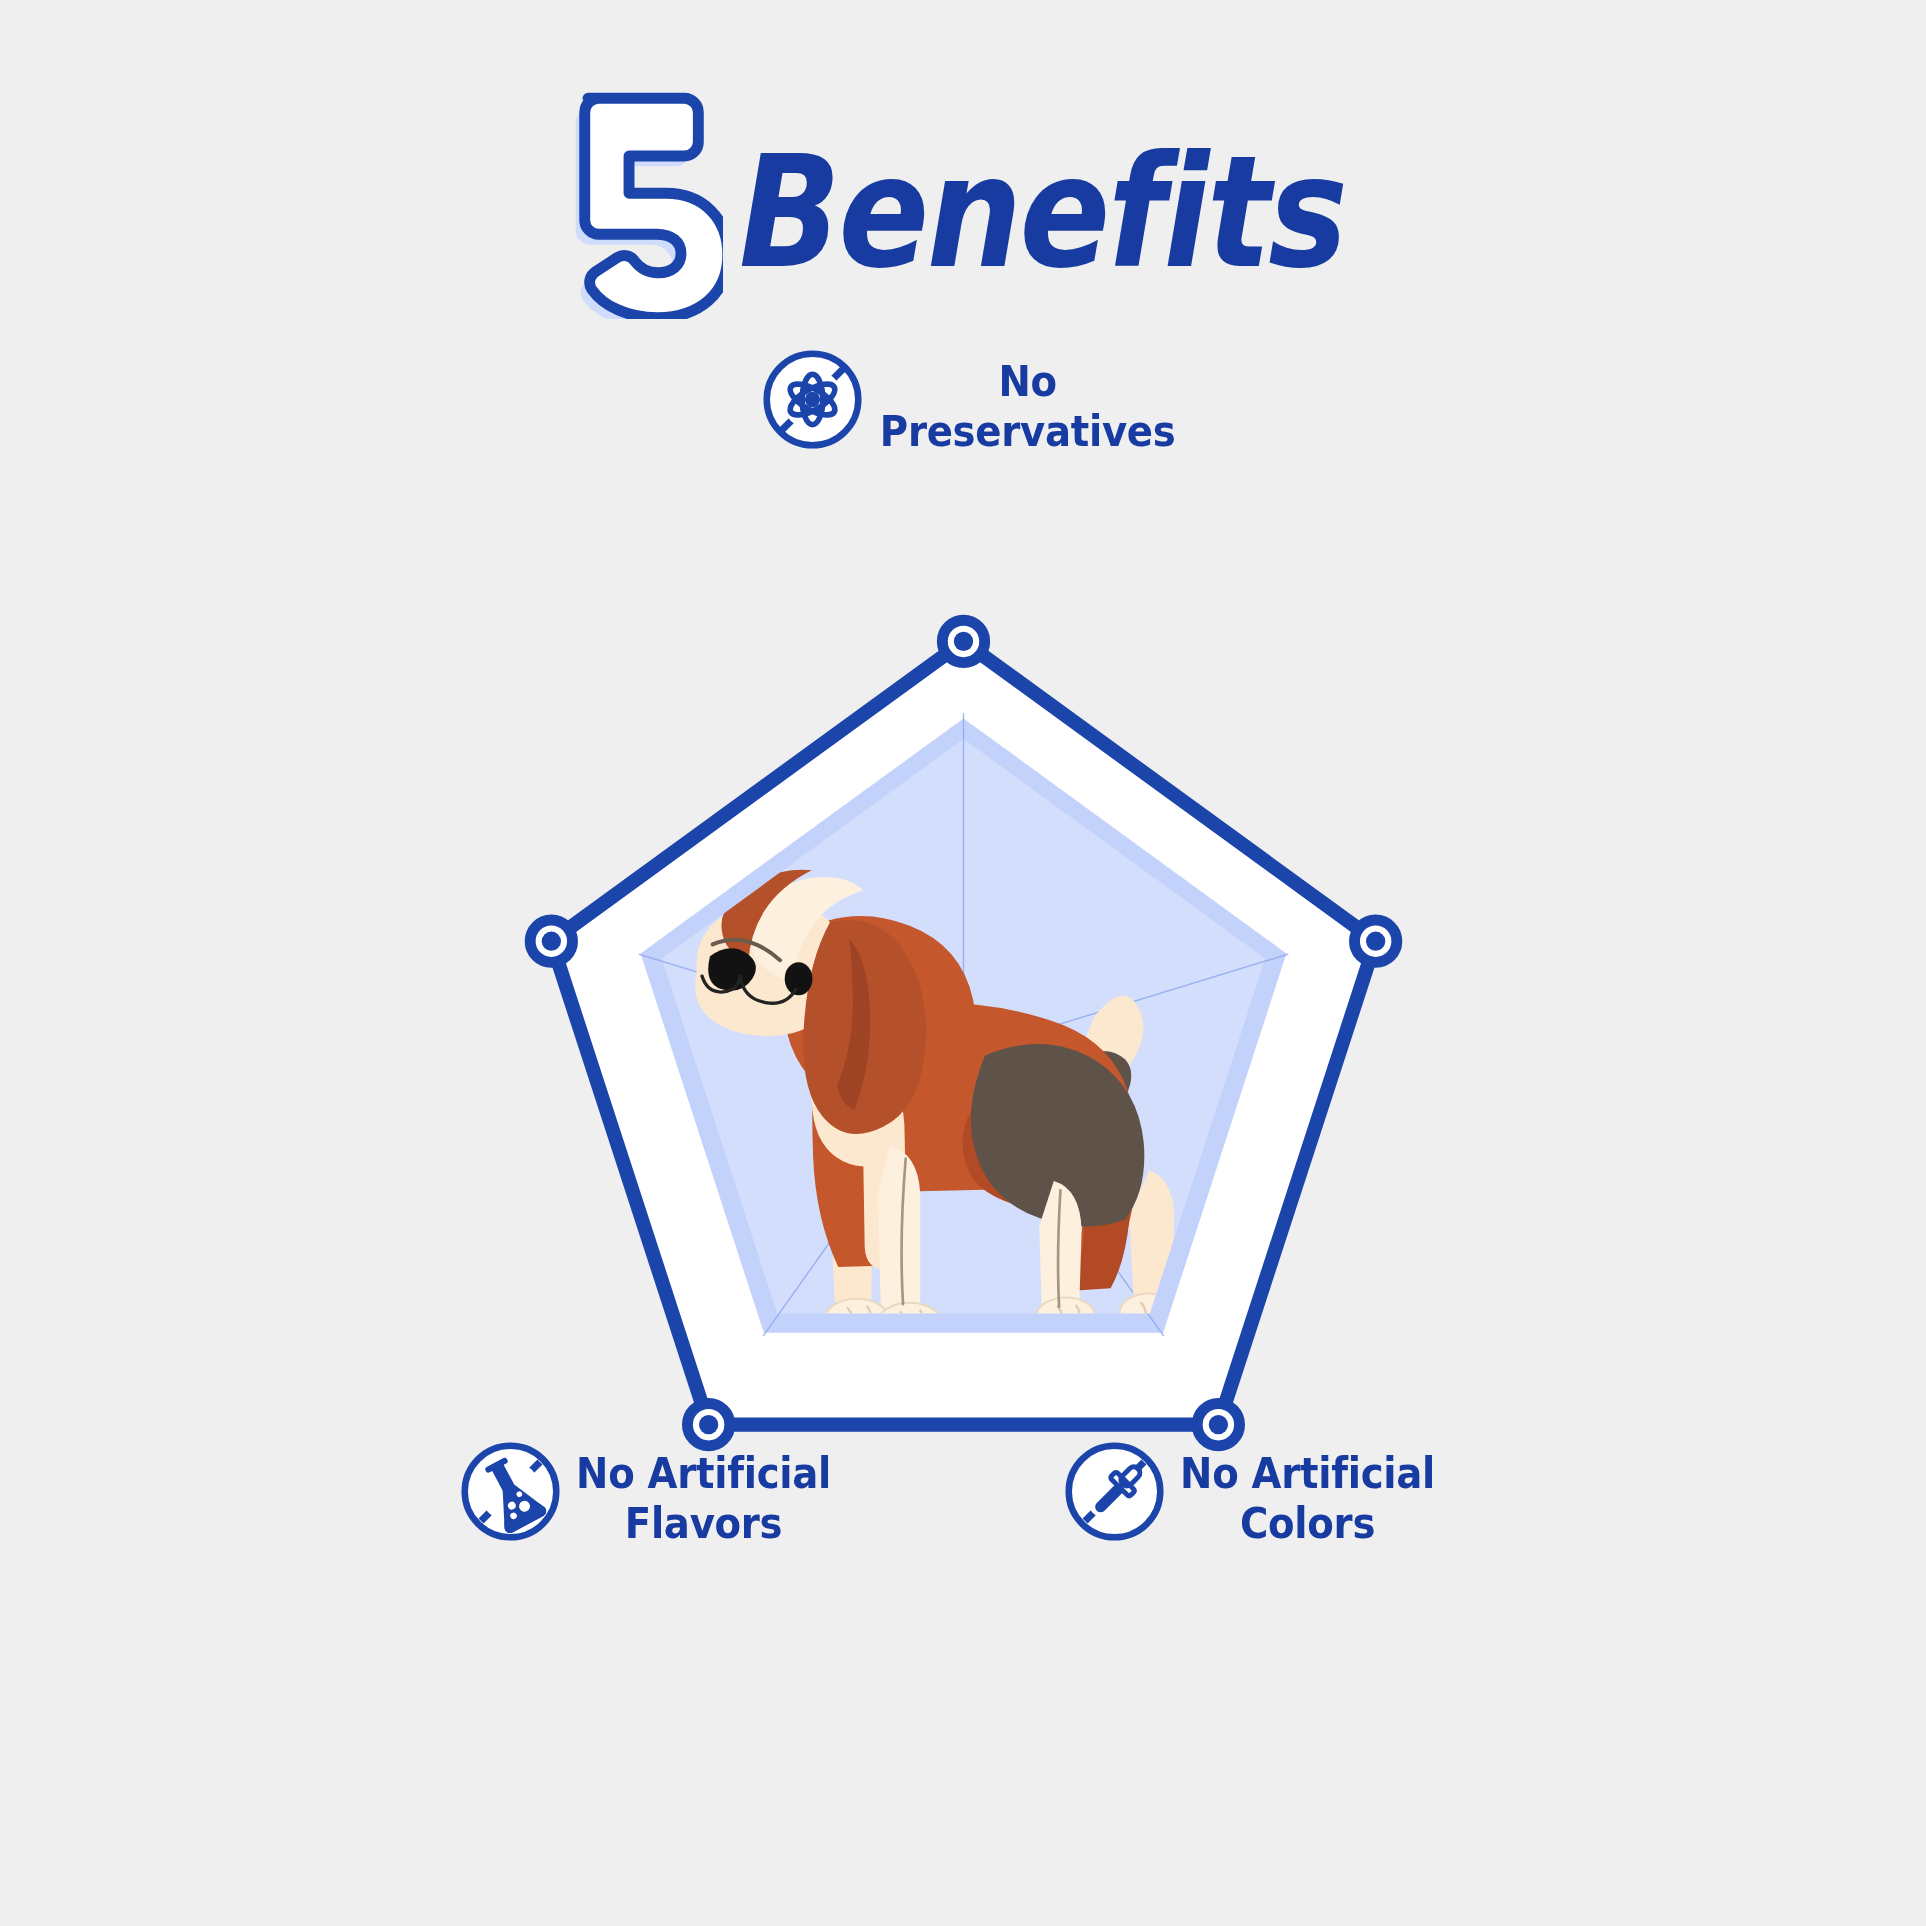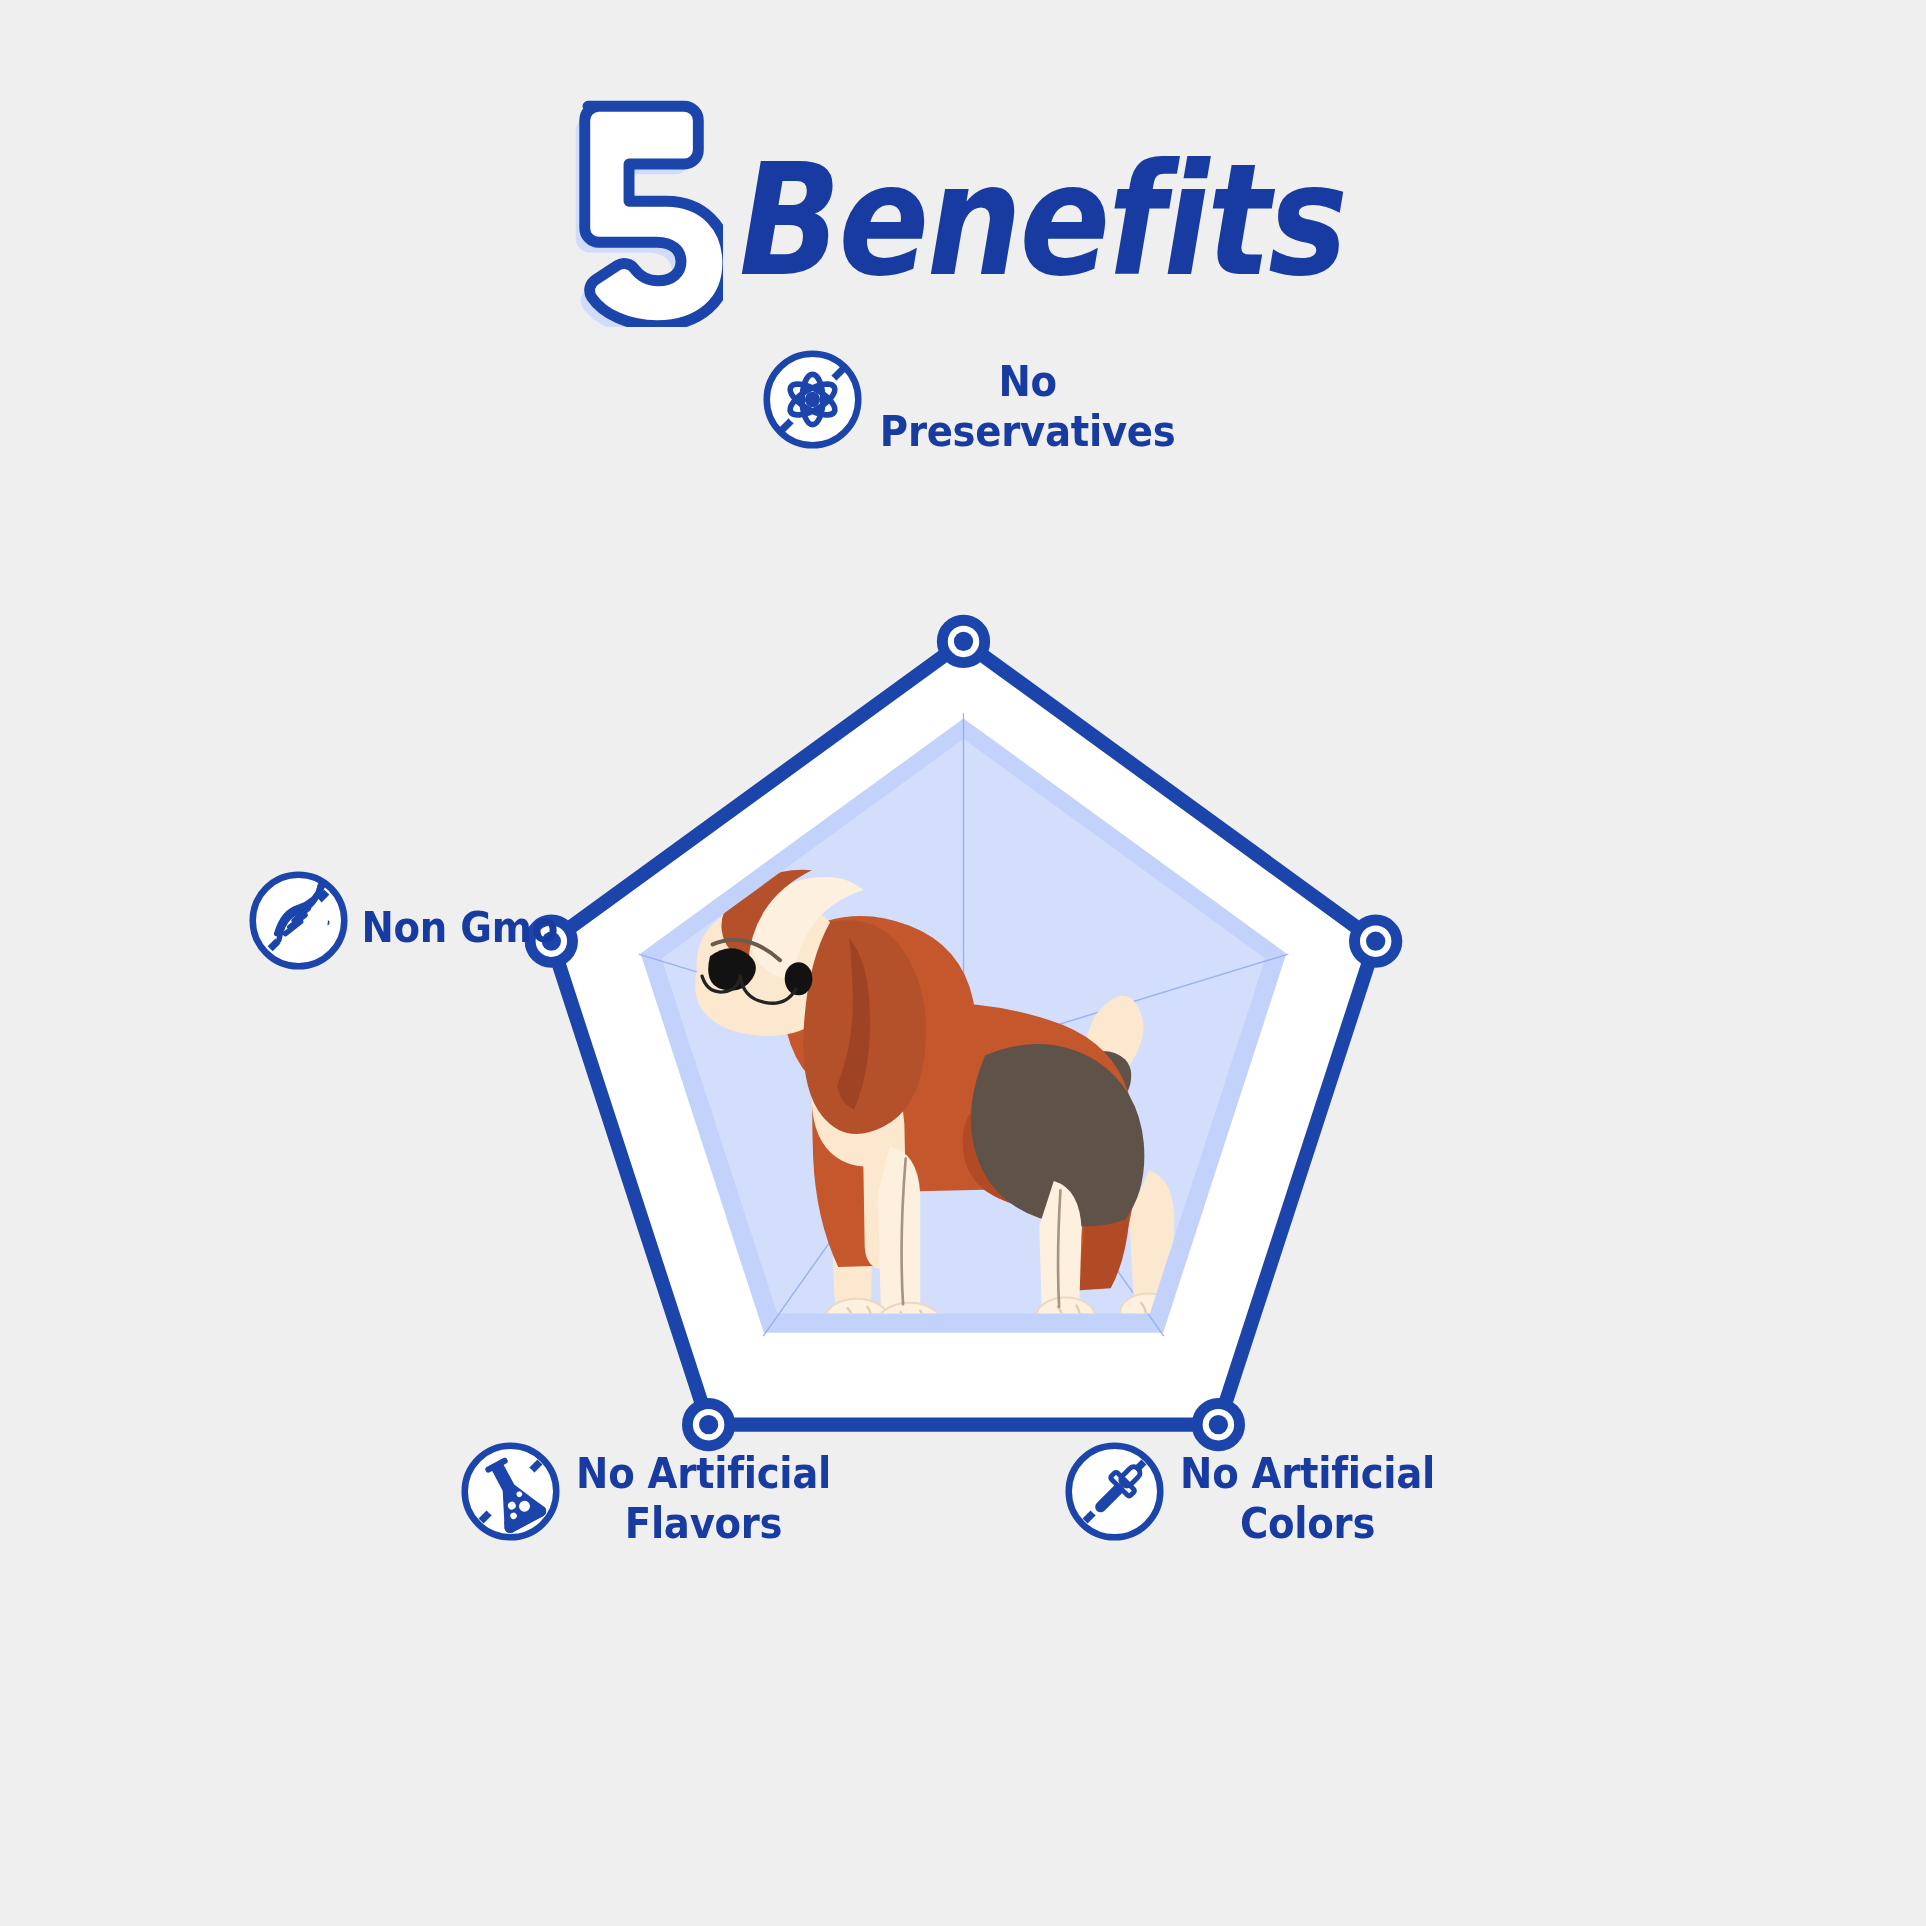--- a/index.html
+++ b/index.html
@@ -8,21 +8,21 @@
     background:#efefef;
     font-family:"Liberation Sans", sans-serif;
     overflow:hidden;
     position:relative;
   }
   #stage{position:absolute;inset:0;}
 
   
   .title-wrap{
     position:absolute;
-    left:0;right:0;top:96px;
+    left:0;right:0;top:88px;
     display:flex;align-items:center;justify-content:center;
     gap:16.7px;
     pointer-events:none;
   }
   .big-five{
     position:relative;
     width:161px;height:231px;
     flex:0 0 auto;
   }
   .big-five svg{position:absolute;left:0;top:0;}
@@ -293,40 +293,20 @@
       <g stroke="#1b45ab" stroke-width="5.2" fill="none">
         <ellipse cx="50" cy="50" rx="9.5" ry="23" transform="rotate(0 50 50)"></ellipse>
         <ellipse cx="50" cy="50" rx="9.5" ry="23" transform="rotate(60 50 50)"></ellipse>
         <ellipse cx="50" cy="50" rx="9.5" ry="23" transform="rotate(120 50 50)"></ellipse>
       </g>
       <circle cx="50" cy="50" r="7" fill="#1b45ab"></circle>
     </svg>
     <div class="lbl">No Preservatives</div>
   </div>
 
-  <div class="badge left" id="badge-nongmo">
-    <svg class="icon-circle" viewBox="0 0 100 100">
-      <circle cx="50" cy="50" r="42" fill="#ffffff" stroke="#1b45ab" stroke-width="6"></circle>
-      <g stroke="#1b45ab" stroke-width="5" fill="none" stroke-linecap="round">
-        <path d="M32 68 q4 -22 18 -26 q16 -5 20 -24"></path>
-        <path d="M30 62 q6 -20 20 -24 q16 -5 22 -20"></path>
-        <path d="M40 72 q-4 -18 -14 -22"></path>
-        <path d="M62 30 q4 18 14 22"></path>
-        <path d="M38 62 l14 -11 M42 56 l14 -11 M46 50 l13 -11"></path>
-      </g>
-      <line x1="24" y1="76" x2="76" y2="24" stroke="#1b45ab" stroke-width="6.5"></line>
-      <circle cx="50" cy="50" r="27" fill="#ffffff"></circle>
-      <g stroke="#1b45ab" stroke-width="5" fill="none" stroke-linecap="round">
-        <path d="M32 68 q4 -22 18 -26 q16 -5 20 -24"></path>
-        <path d="M30 62 q6 -20 20 -24 q16 -5 22 -20"></path>
-        <path d="M38 62 l14 -11 M42 56 l14 -11 M46 50 l13 -11"></path>
-      </g>
-    </svg>
-    <div class="lbl">Non Gmo</div>
-  </div>
 
 
   <div class="badge bottom" id="badge-flavors">
     <svg class="icon-circle" viewBox="0 0 100 100">
       <circle cx="50" cy="50" r="42" fill="#ffffff" stroke="#1b45ab" stroke-width="6"></circle>
       <g transform="rotate(-28 50 50)">
         <path d="M44 24 h12 v22 l14 30 a5 5 0 0 1 -4 8 h-32 a5 5 0 0 1 -4 -8 l14 -30 z" fill="#1b45ab"></path>
         <rect x="39" y="20" width="22" height="5.5" rx="2.5" fill="#1b45ab"></rect>
         <circle cx="45" cy="62" r="3.6" fill="#ffffff"></circle>
         <circle cx="55" cy="68" r="5" fill="#ffffff"></circle>

